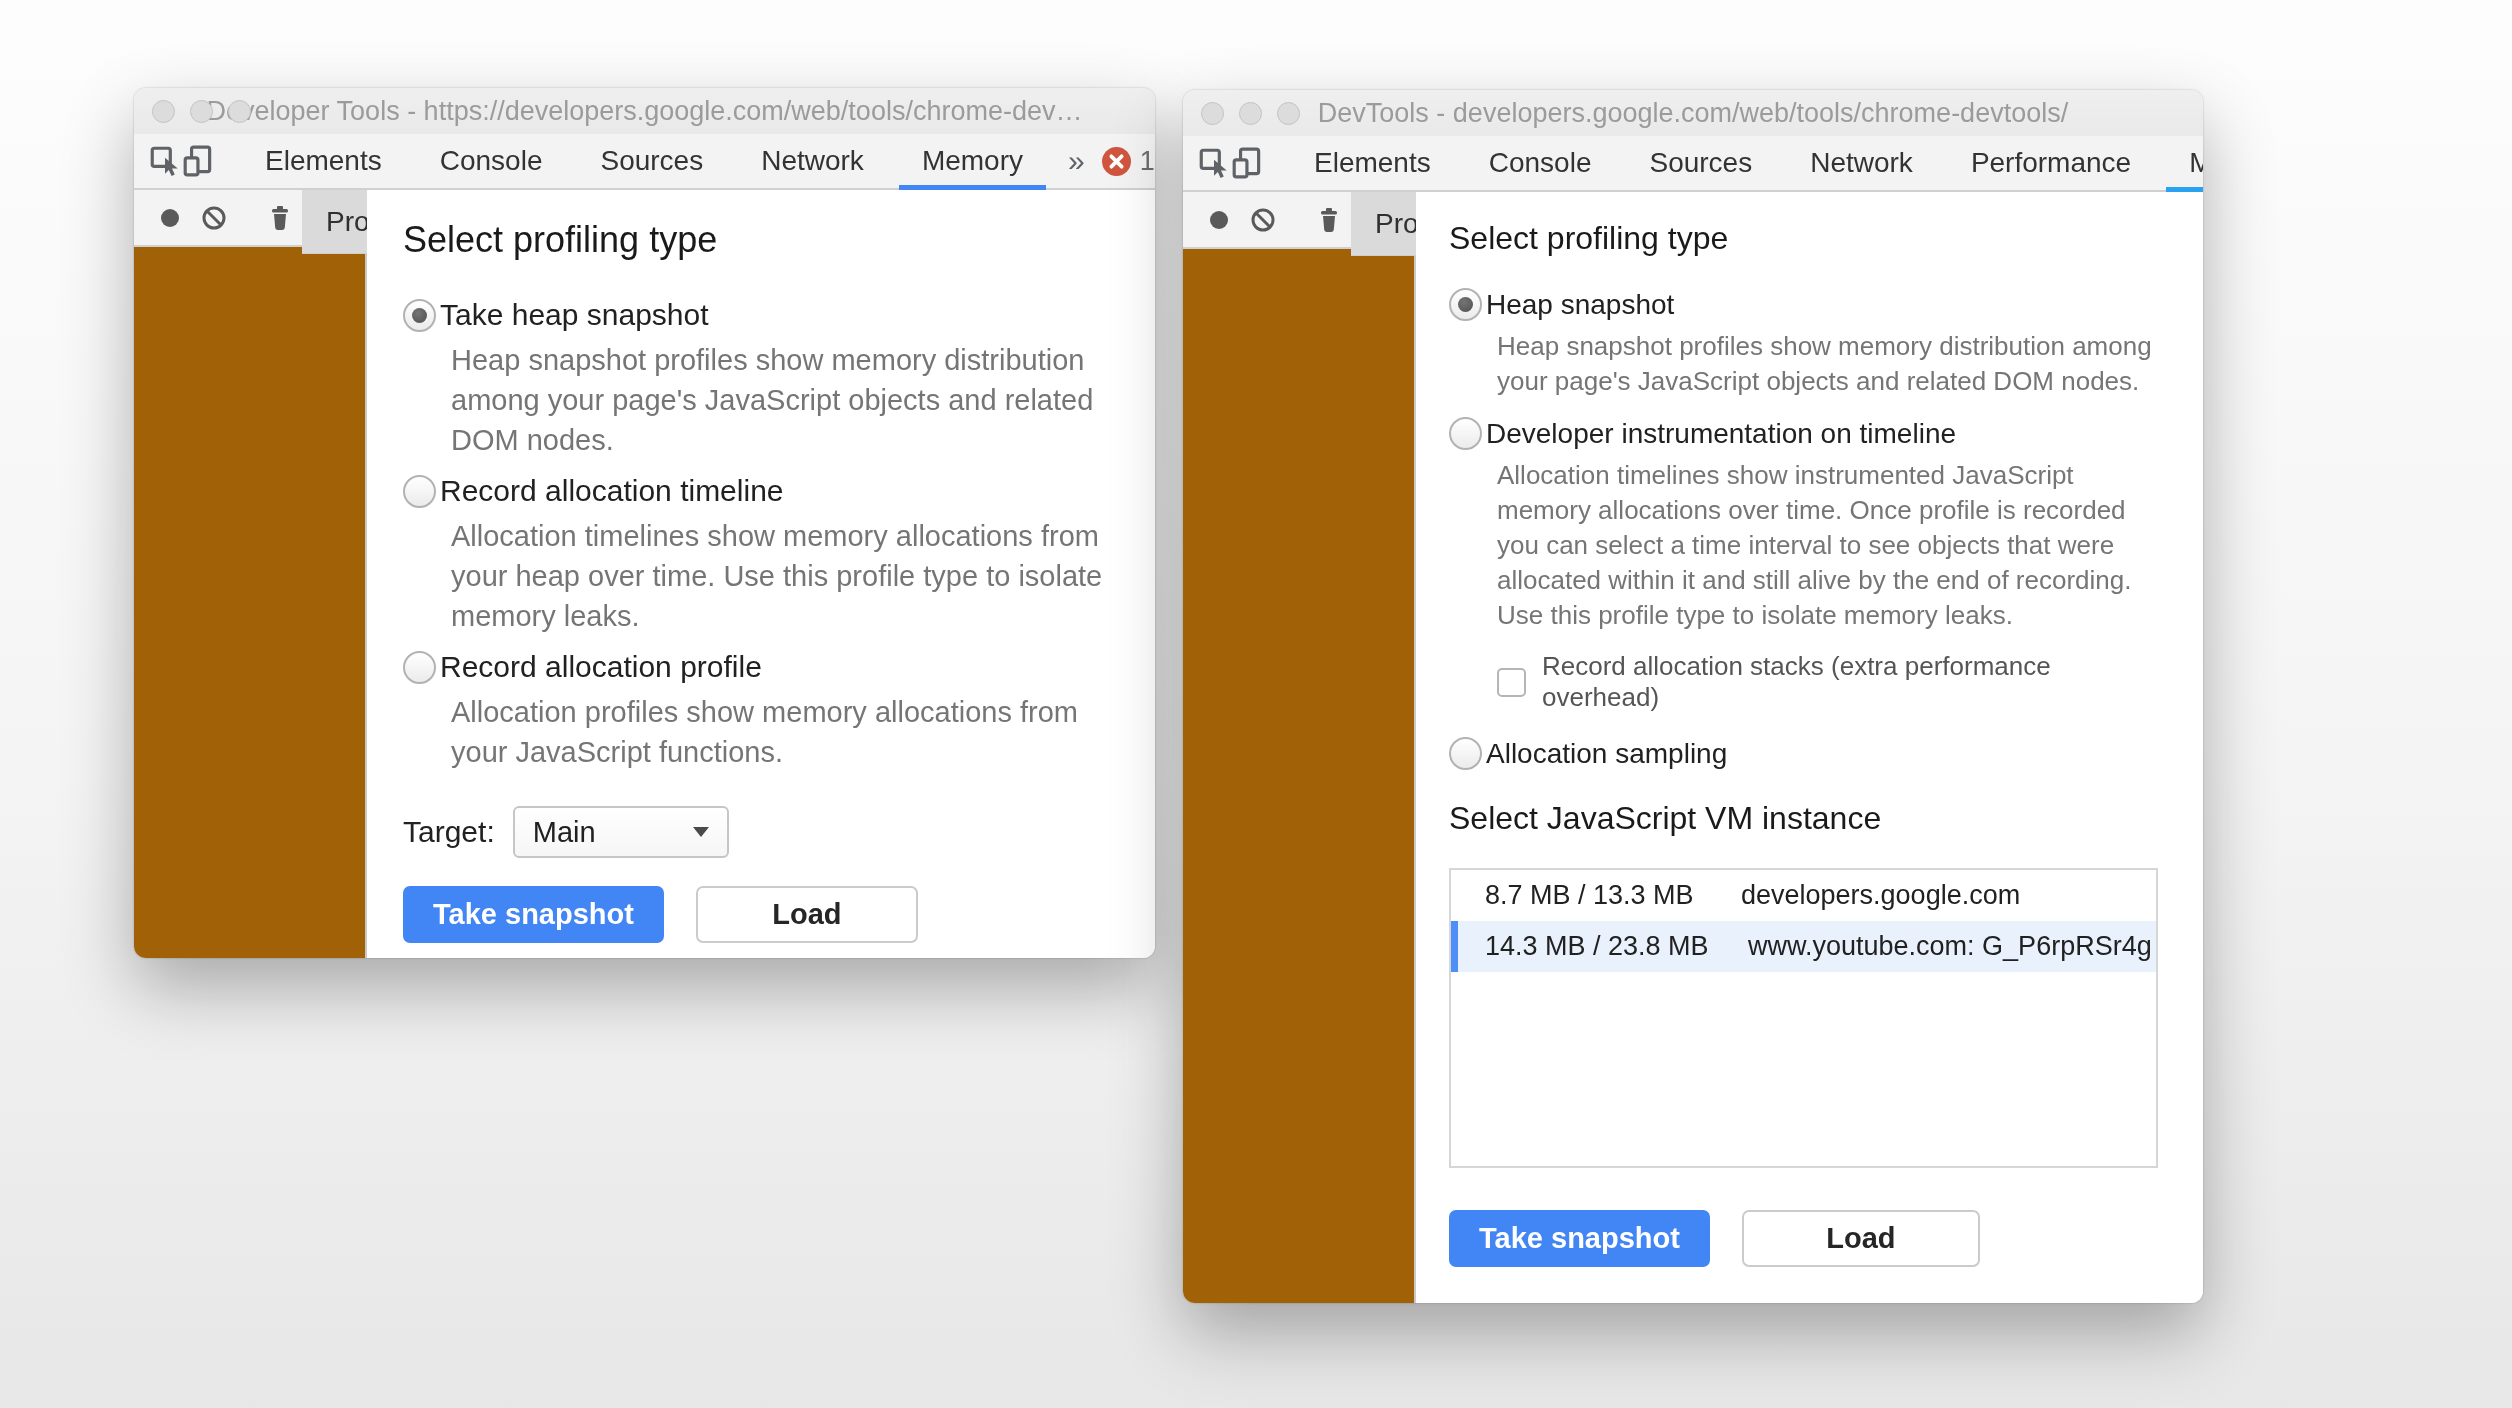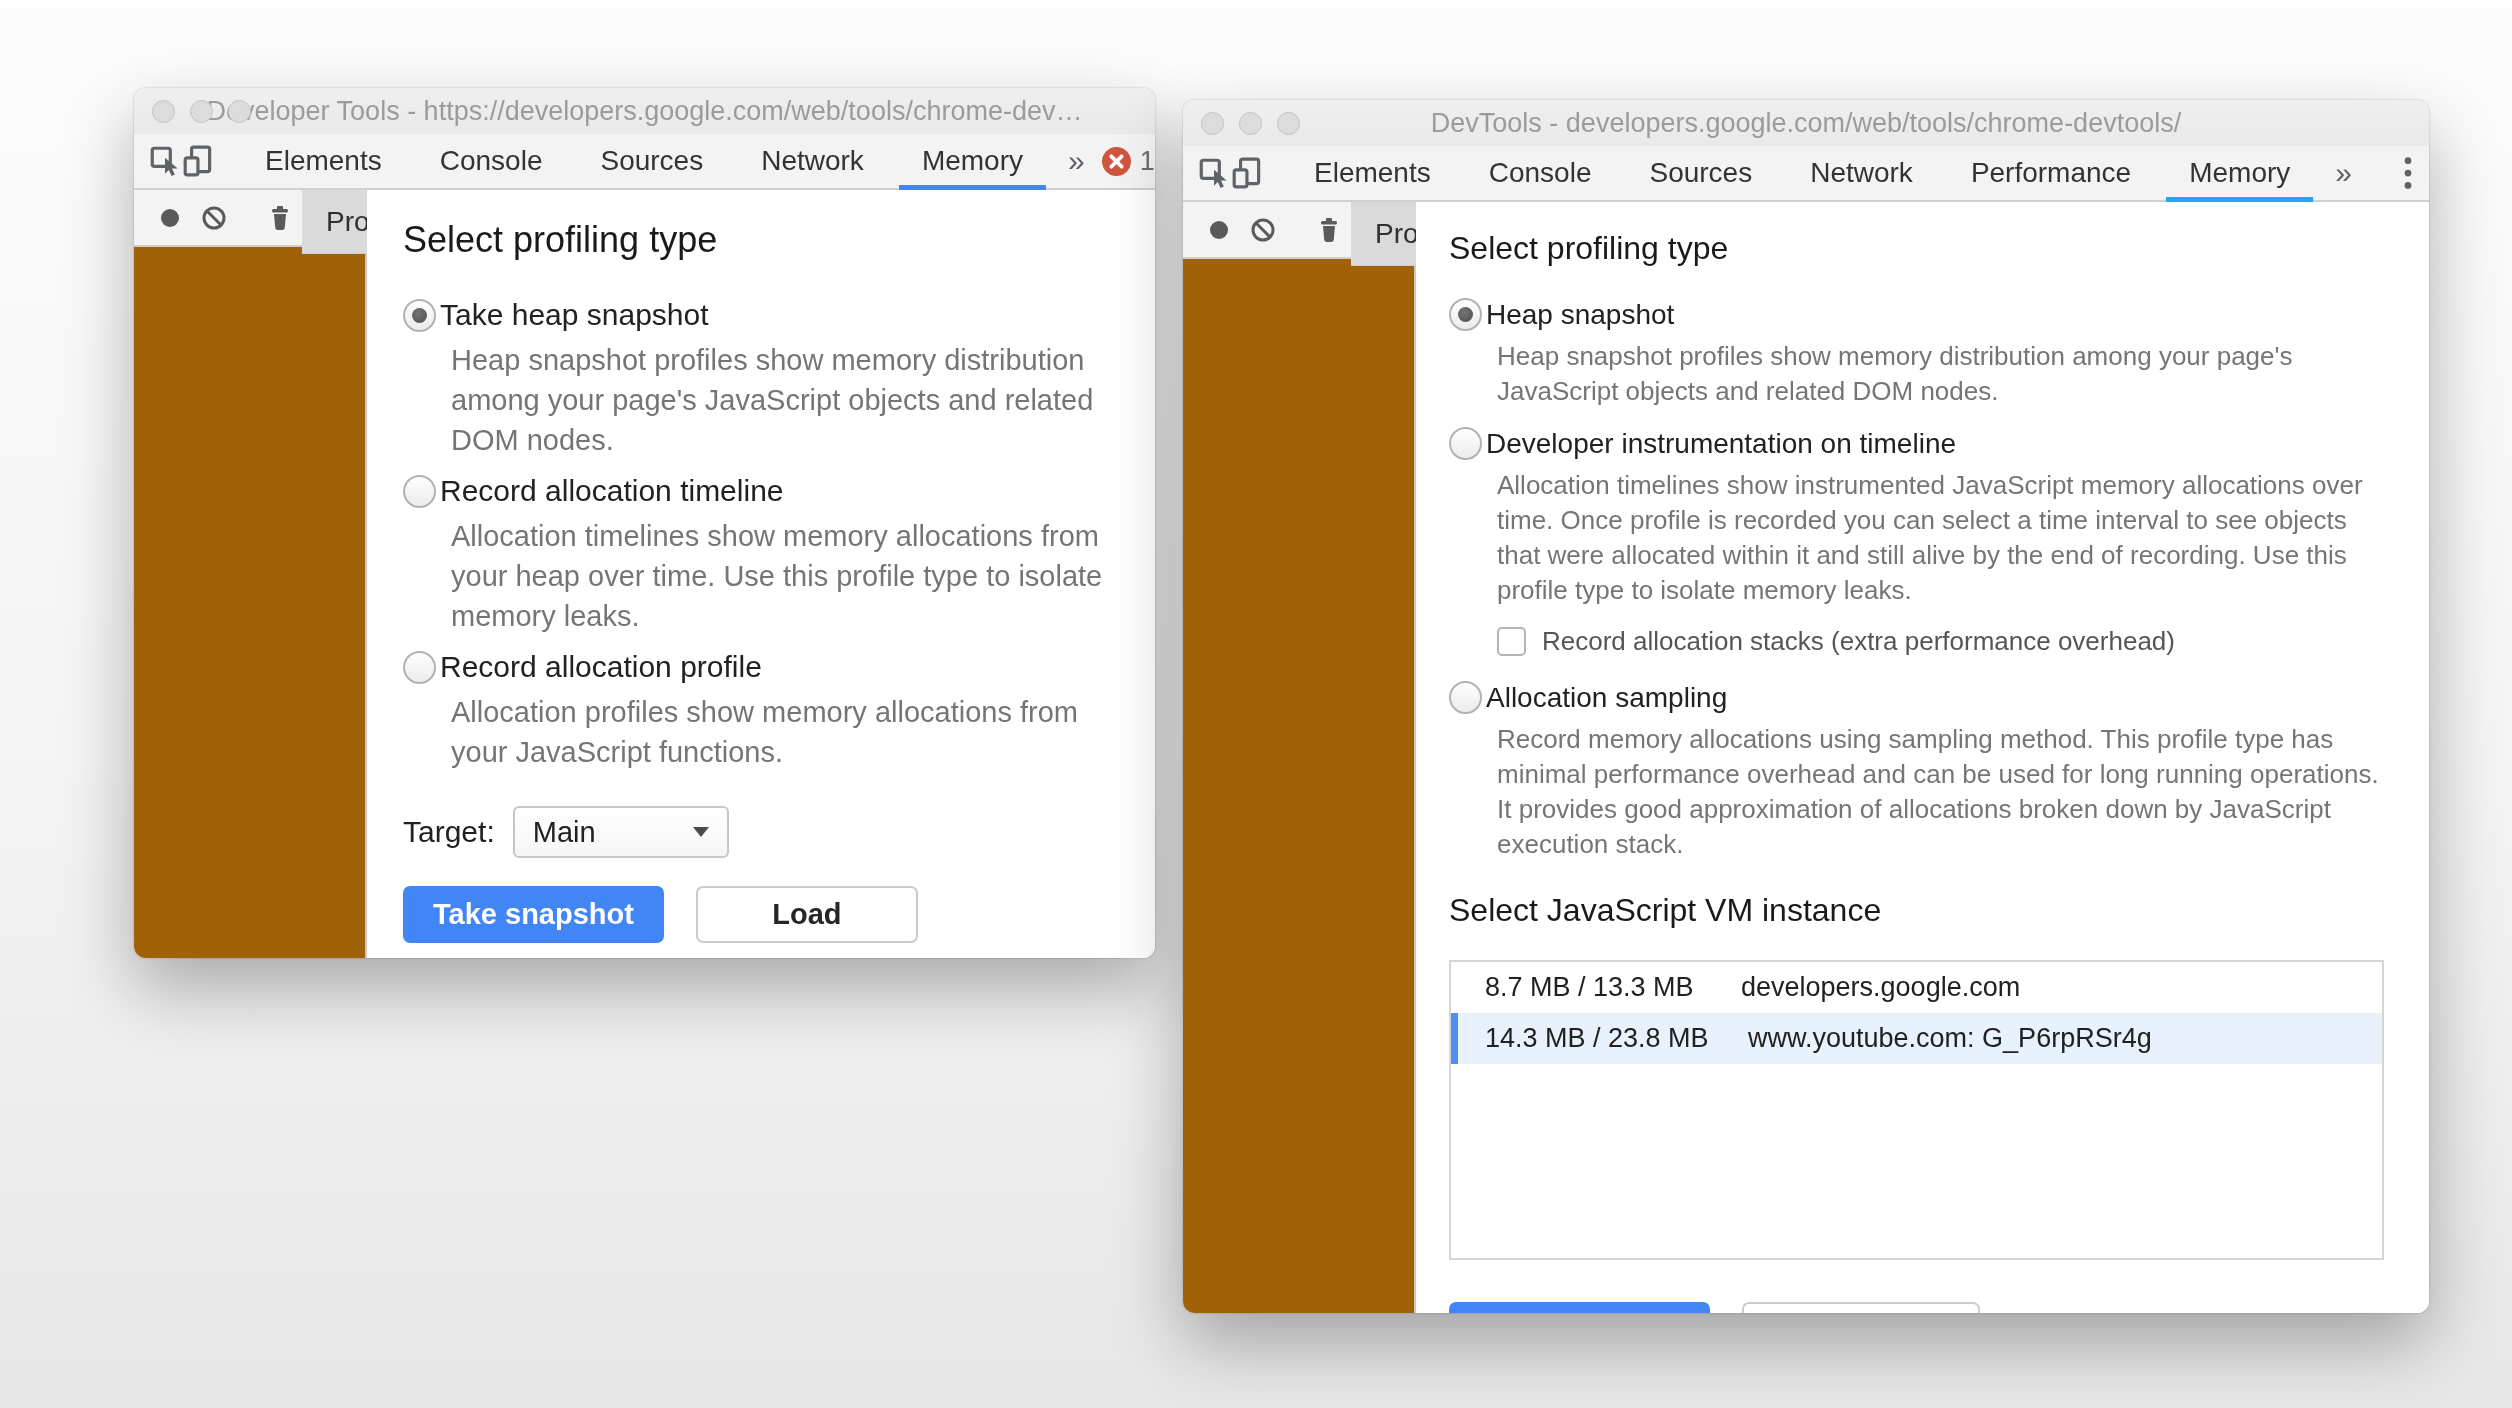--- a/index.html
+++ b/index.html
@@ -4,21 +4,21 @@
 <style>
   * { margin:0; padding:0; box-sizing:border-box; }
   html,body { width:2512px; height:1408px; overflow:hidden;
     font-family:"Liberation Sans", sans-serif;
     background:linear-gradient(180deg,#fdfdfd 0%,#f4f4f5 55%,#e7e7e8 100%); }
 
   .window { position:absolute; background:#fff; border-radius:12px;
     box-shadow:0 30px 70px rgba(0,0,0,.30), 0 0 2px rgba(0,0,0,.28);
     overflow:hidden; display:flex; flex-direction:column; }
   #win-left  { left:134px; top:88px;  width:1021px; height:870px; }
-  #win-right { left:1183px; top:100px; width:1246px; height:1213px; }
+  #win-right { left:1183px; top:90px; width:1020px; height:1213px; }
 
   
   .titlebar { position:relative; height:46px; flex:0 0 46px;
     background:linear-gradient(#efefef,#e9e9e9);
     display:flex; align-items:center; }
   .traffic { position:absolute; left:18px; top:0; height:100%;
     display:flex; align-items:center; gap:15px; }
   .dot { width:23px; height:23px; border-radius:50%;
     background:#dcdcdc; border:1.5px solid #c3c3c3; }
   .title { width:100%; text-align:center; font-size:27px; color:#9b9b9b;
@@ -327,21 +327,20 @@
           <span class="checkbox"></span>
           <span class="checkbox-label">Record allocation stacks (extra performance overhead)</span>
         </div>
       </div>
 
       <div class="opt">
         <div class="opt-row">
           <span class="radio"></span>
           <span class="opt-label">Allocation sampling</span>
         </div>
-        <p class="opt-desc">Record memory allocations using sampling method. This profile type has minimal performance overhead and can be used for long running operations. It provides good approximation of allocations broken down by JavaScript execution stack.</p>
       </div>
 
       <h2 class="panel-h vm-h">Select JavaScript VM instance</h2>
 
       <div class="vm-table">
         <div class="vm-row">
           <span class="vm-mem">8.7 MB / 13.3 MB</span>
           <span class="vm-name">developers.google.com</span>
         </div>
         <div class="vm-row selected">

